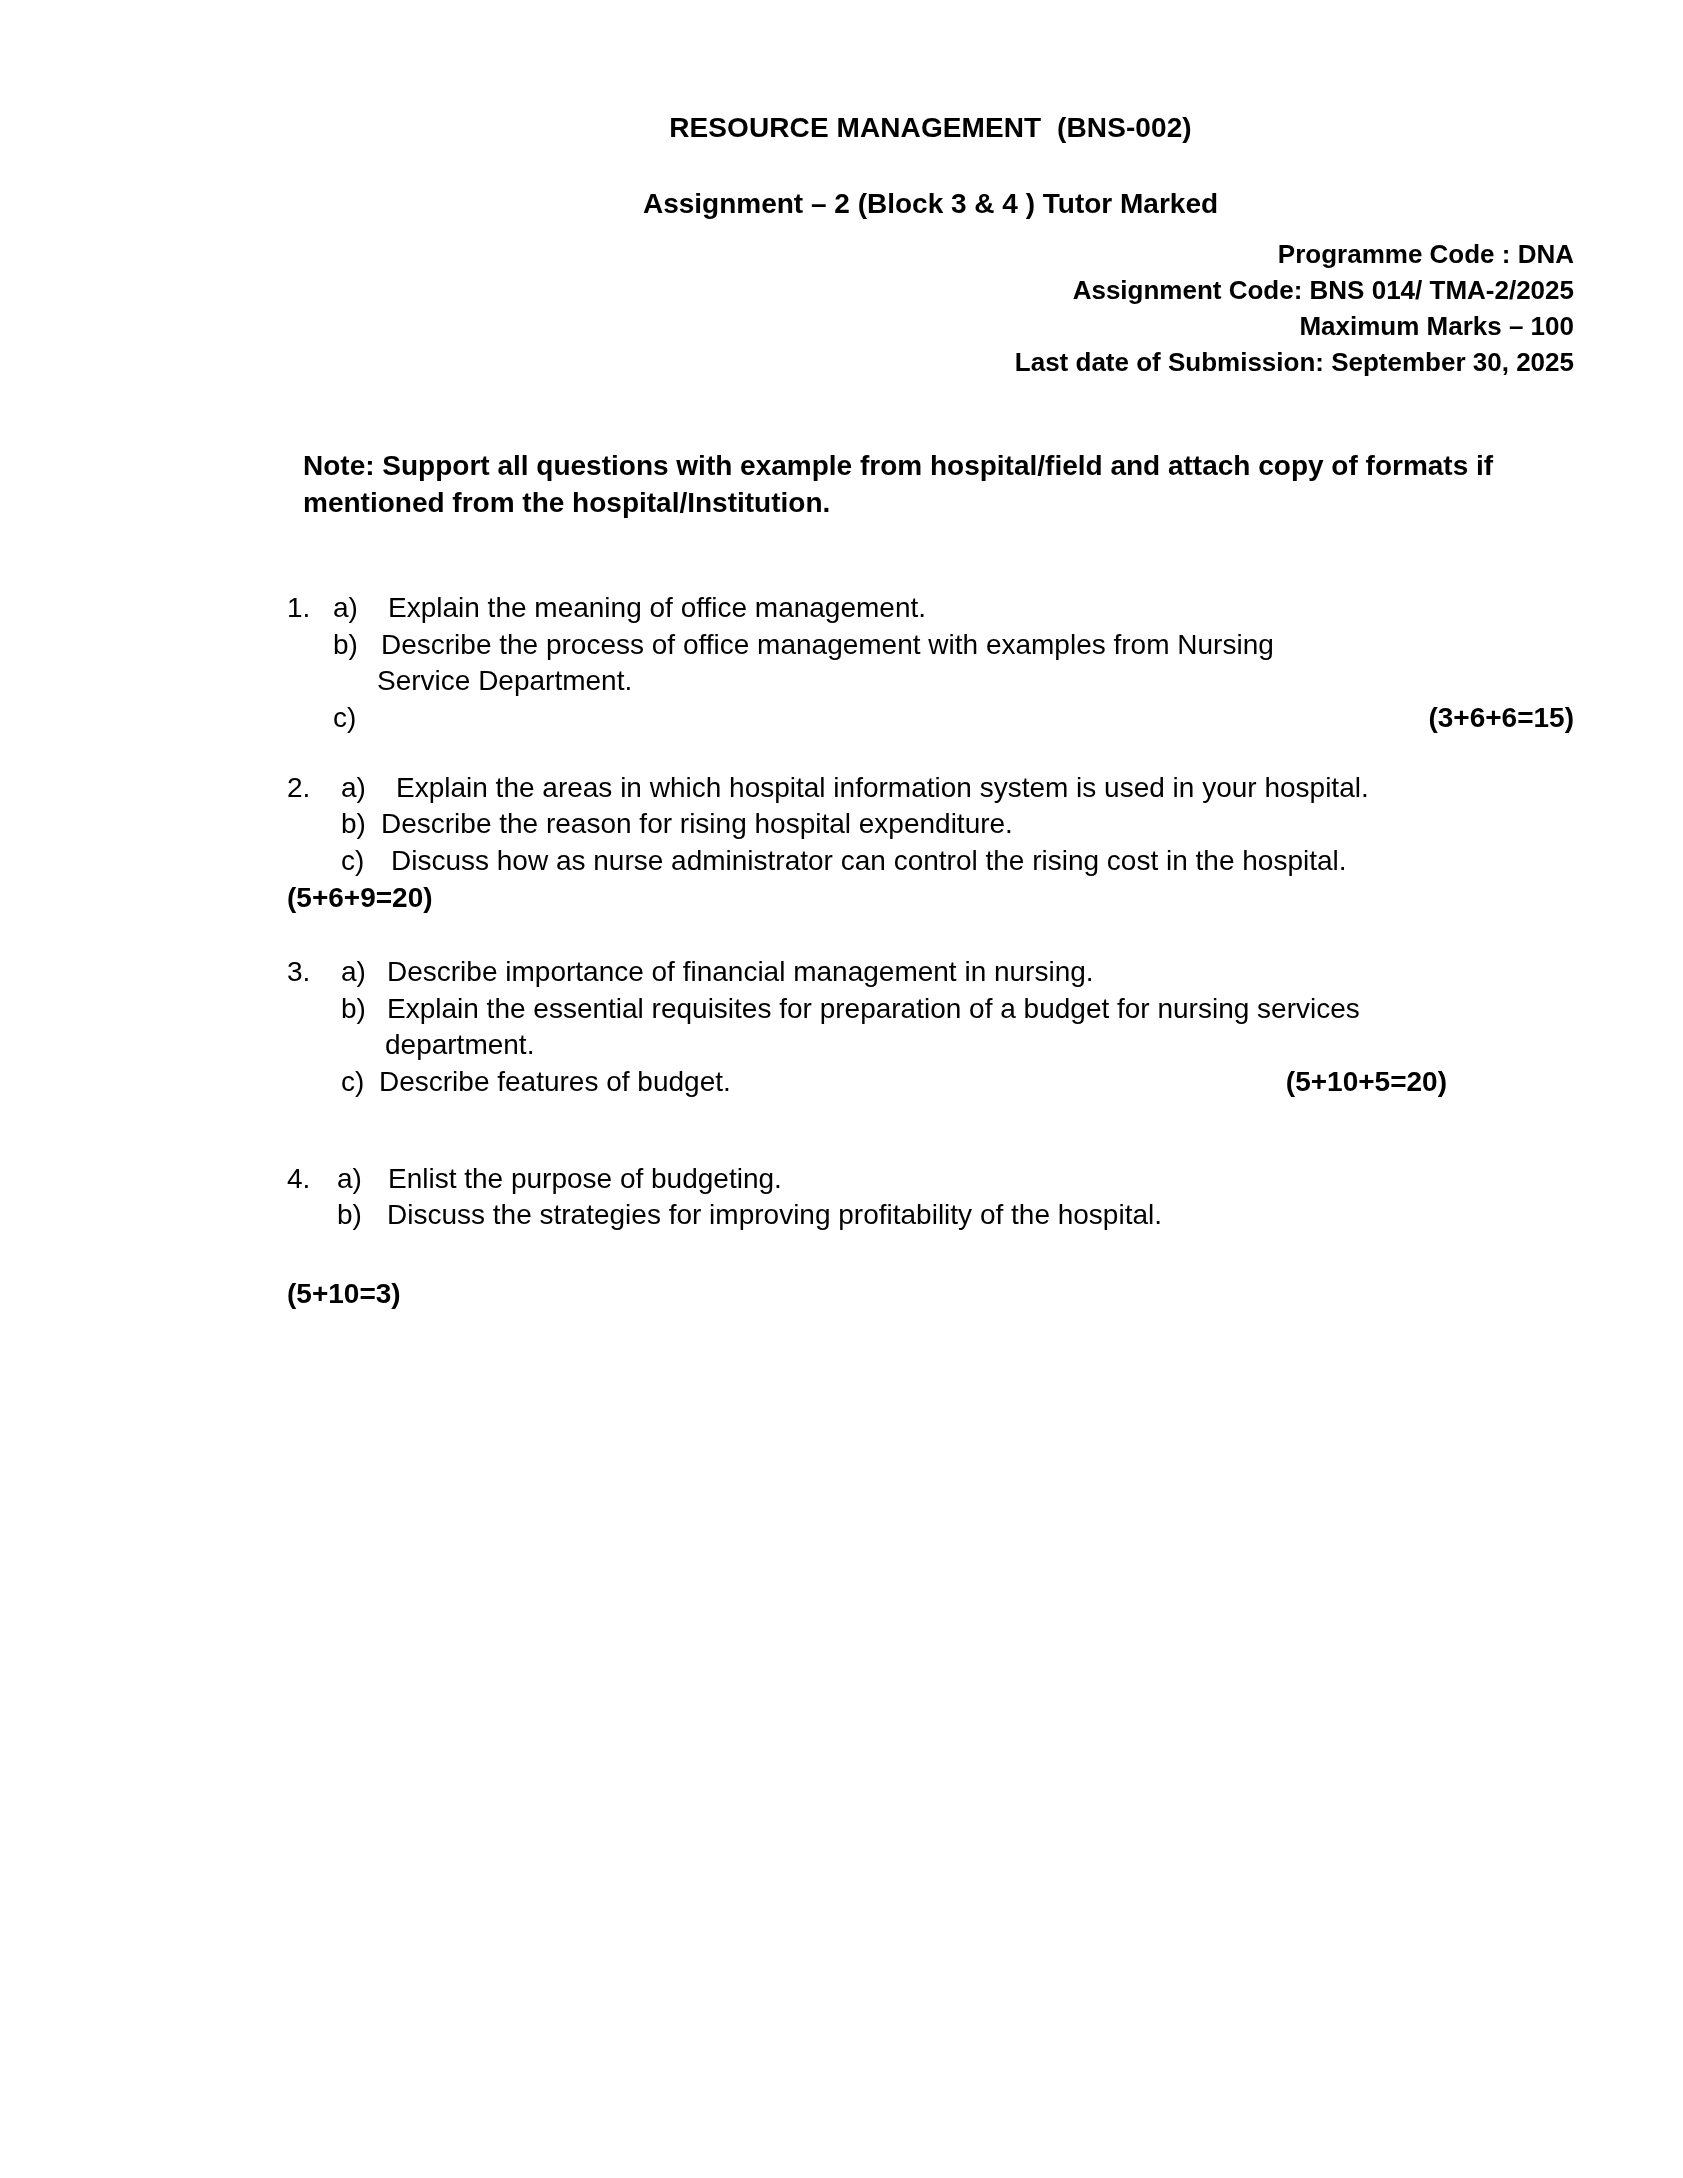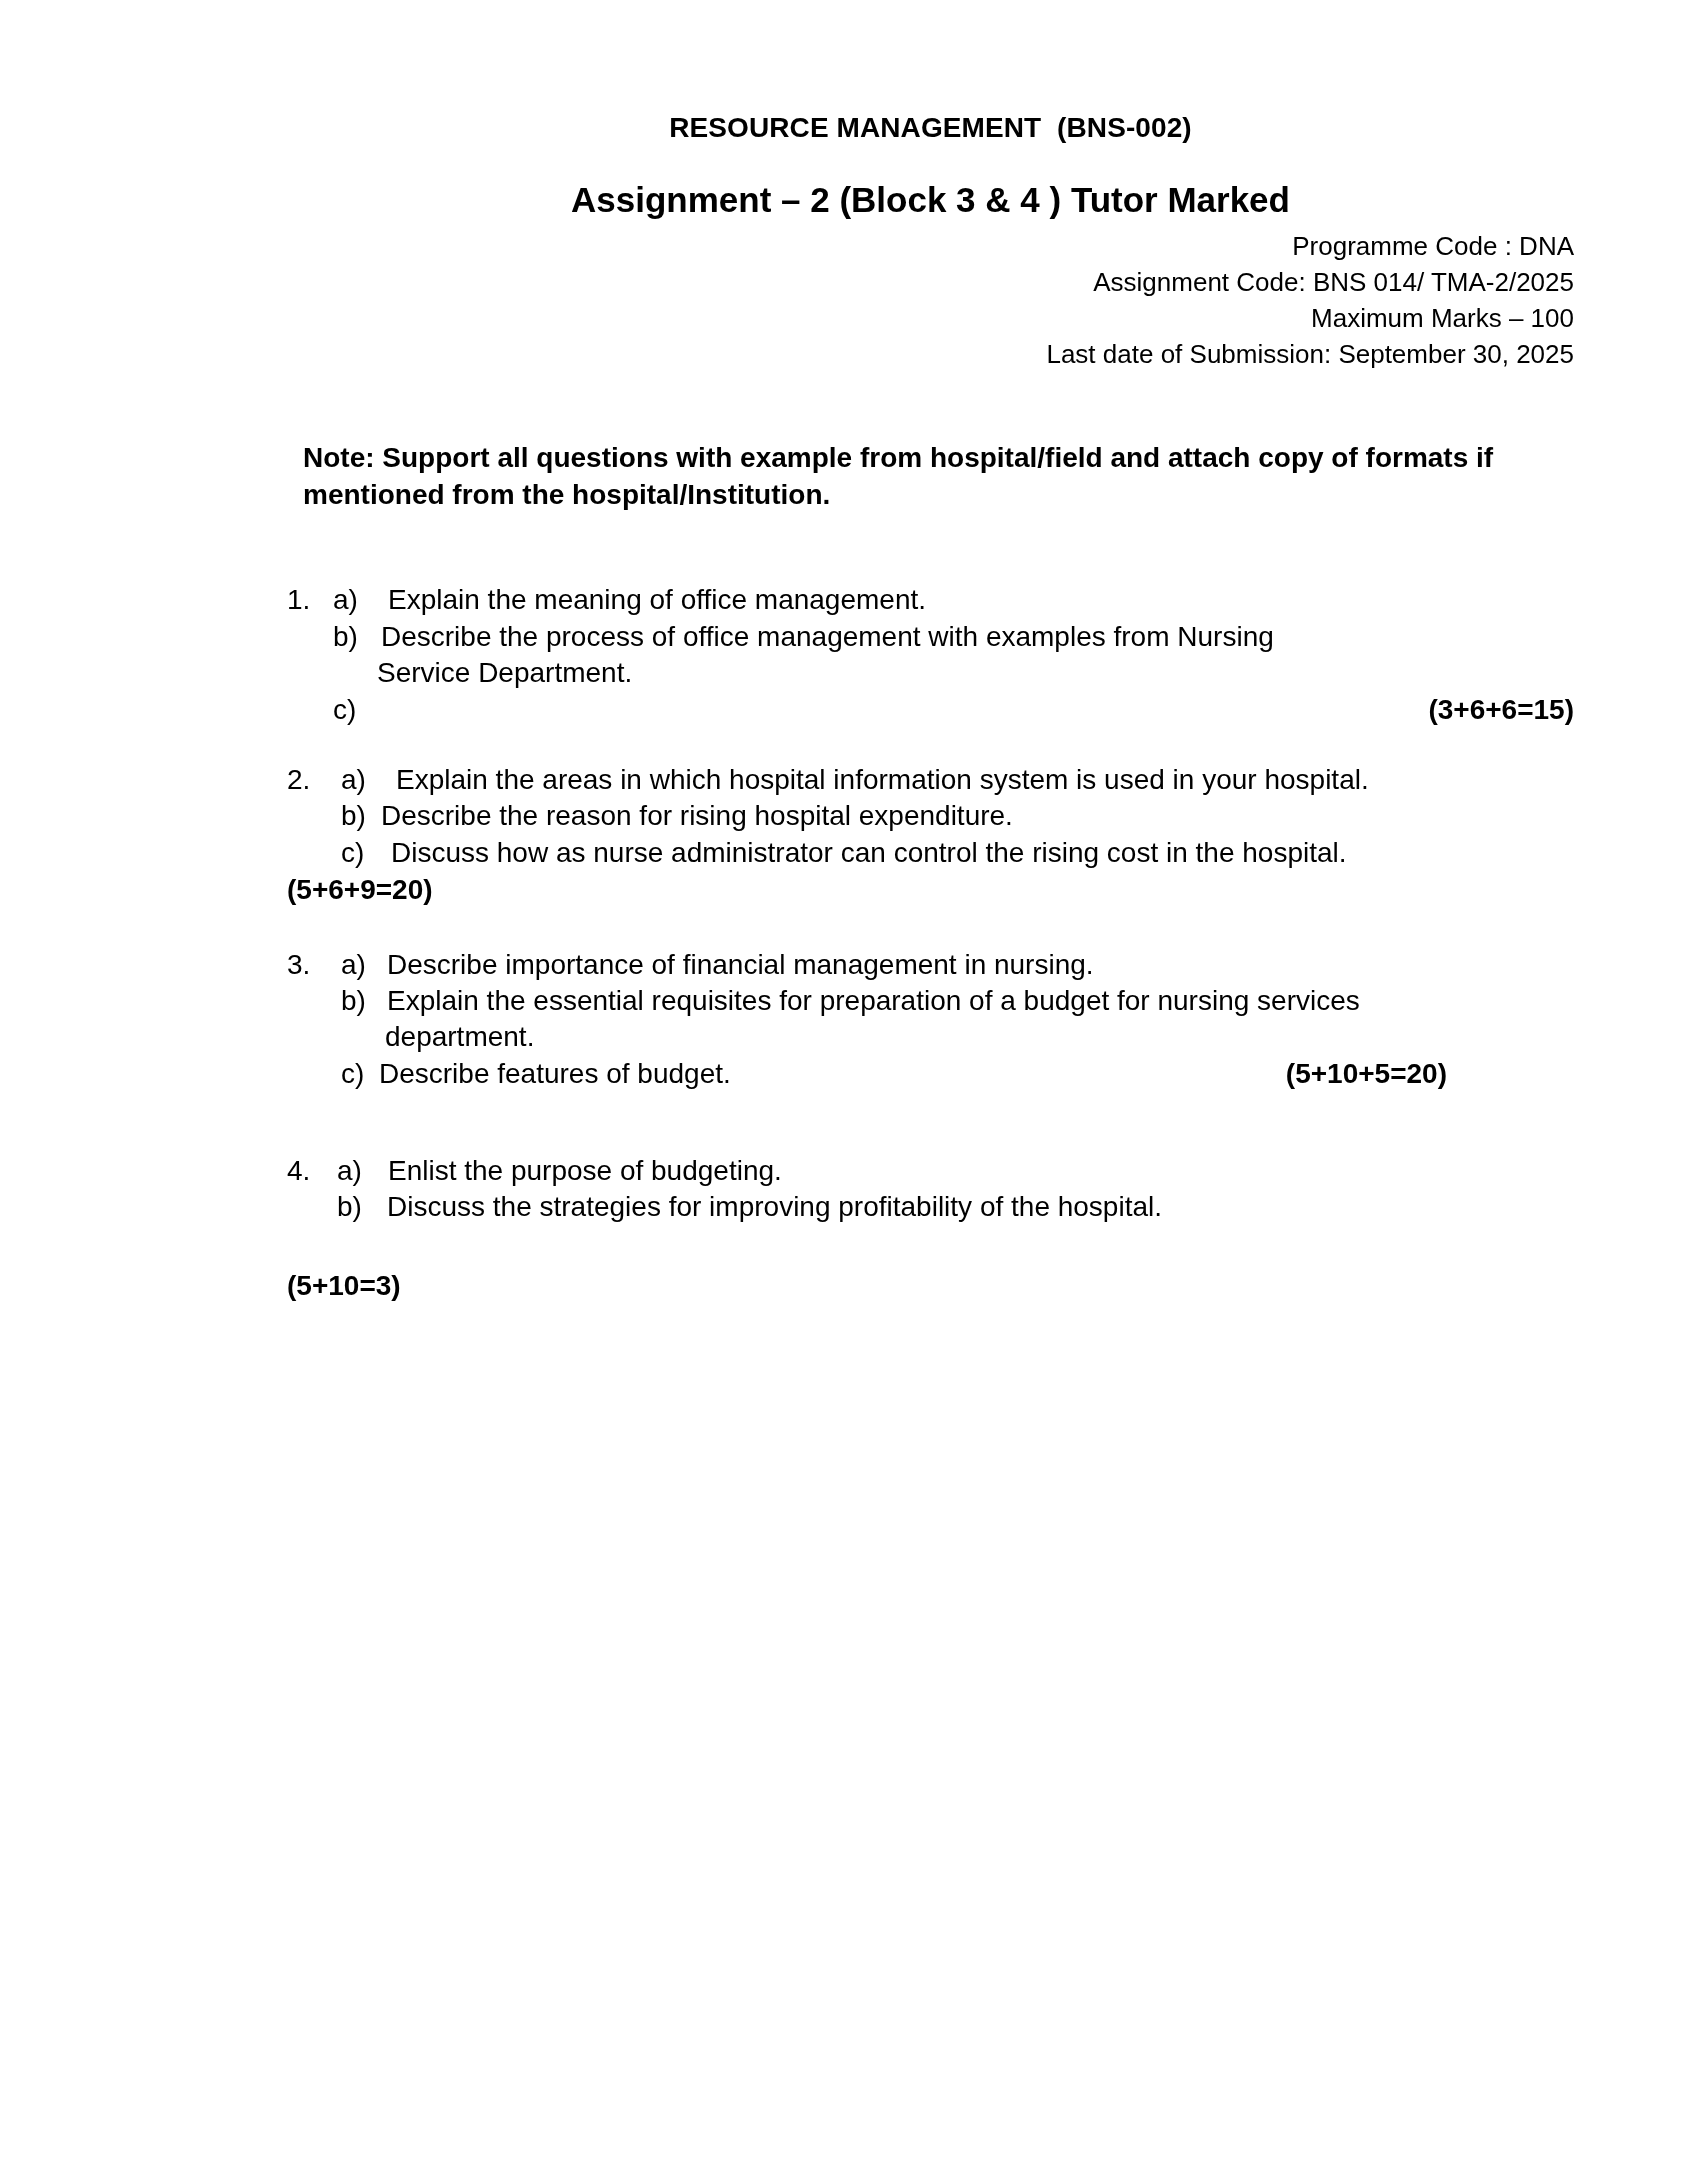--- a/index.html
+++ b/index.html
@@ -38,34 +38,34 @@
     padding-top: 112px;
     text-align: center;
     font-size: 28px;
     font-weight: bold;
     letter-spacing: 0.1px;
     line-height: 1.15;
     white-space: pre;
   }
 
   .assignment-title {
-    margin: 0;
+    margin: 8px;
     padding-top: 36px;
     text-align: center;
-    font-size: 35px;
+    font-size: 28px;
     font-weight: bold;
     line-height: 1.15;
   }
 
   .meta-block {
     margin: 0;
     padding-top: 9px;
     text-align: right;
     font-size: 26px;
-    font-weight: normal;
+    font-weight: bold;
     line-height: 1.38;
   }
   .meta-line { display: block; white-space: pre; }
 
   
   .note-block {
     margin: 16px;
     padding-top: 50px;
     width: 1213px;
     font-size: 28px;

